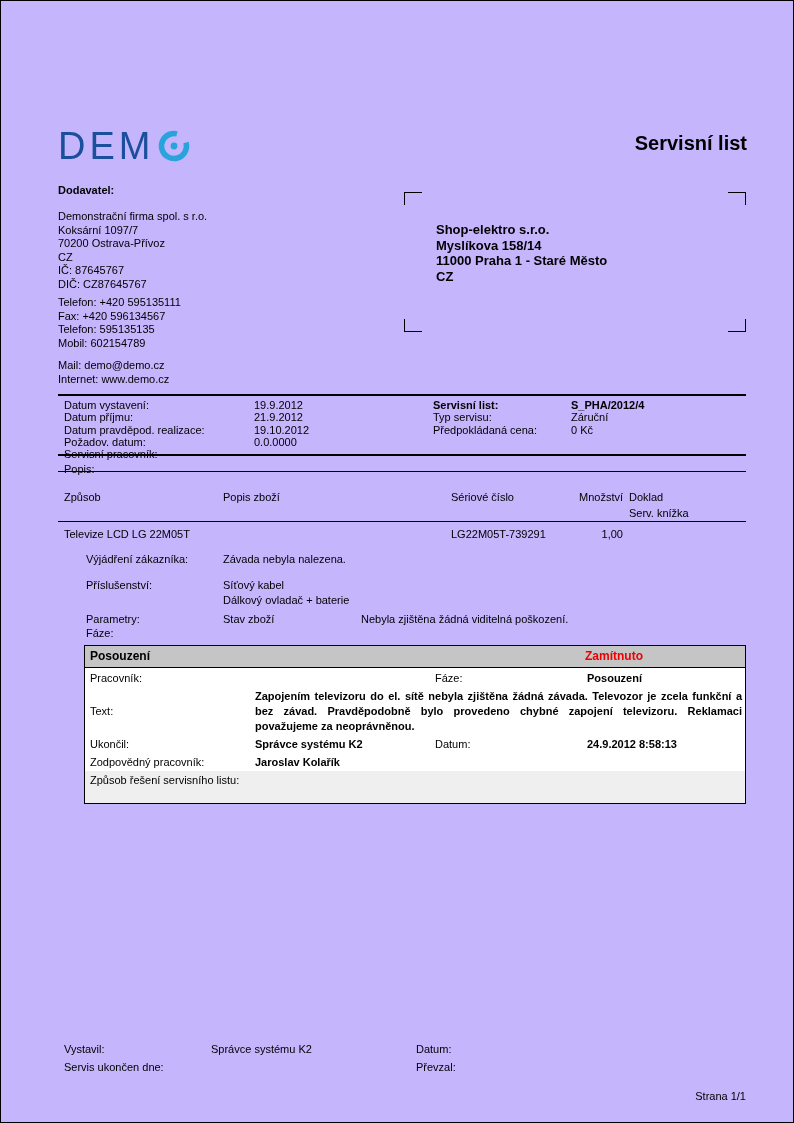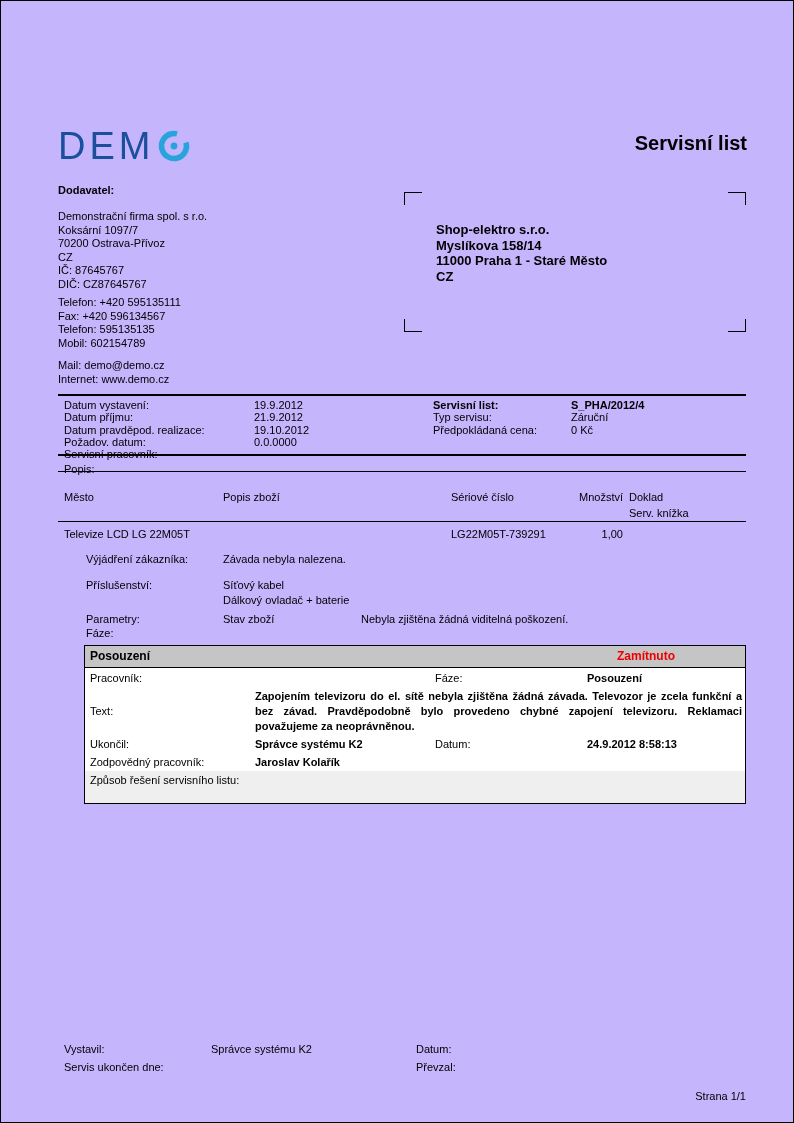--- a/index.html
+++ b/index.html
@@ -57,21 +57,21 @@
   .trow { left:57px; top:527px; width:688px; height:14px; }
   .det { left:57px; width:688px; line-height:15px; }
   .det .dl { position:absolute; left:28px; top:0; }
   .det .dv { position:absolute; left:165px; top:0; }
   .det .dv2 { position:absolute; left:303px; top:0; }
   .d1{top:551px}.d2{top:577px;height:30px}.d3{top:611px}.d4{top:625px}
 
   
   .assess { left:83px; top:644px; width:662px; border:1px solid #000; background:#fff; }
   .assess-head { position:relative; height:22px; line-height:21px; background:#c5c5c5; border-bottom:1px solid #000; font-weight:bold; font-size:12px; padding-left:5px; }
-  .assess-status { position:absolute; left:500px; top:0; color:#ee0000;margin-left:32px; }
+  .assess-status { position:absolute; left:500px; top:0; color:#ee0000; }
   .arow { position:relative; line-height:14px; }
   .ar1 { height:19px; } .ar2 { height:47px; } .ar3 { height:18px; }
   .ar4 { height:32px; background:#efefef; } .ar5 { height:19px; }
   .al   { position:absolute; left:5px; top:3px; }
   .al-w { position:absolute; left:5px; top:2px; width:155px; }
   .av   { position:absolute; left:170px; top:3px; }
   .am   { position:absolute; left:350px; top:3px; }
   .ar   { position:absolute; left:502px; top:3px; }
   .atext { position:absolute; left:170px; top:2px; width:487px; font-weight:bold; line-height:15px; text-align:justify; }
   .atext-label { position:absolute; left:5px; top:17px; }
@@ -158,21 +158,21 @@
       <span class="lab-l">Servisní pracovník:</span>
       <span class="val-l"></span>
     </div>
   </div>
 
   <div class="abs popis">
     <span>Popis:</span>
   </div>
 
   <div class="abs thead">
-    <span class="c-zbozi h1">Město</span>
+    <span class="c-zbozi h1">Způsob</span>
     <span class="c-popis h1">Popis zboží</span>
     <span class="c-ser h1">Sériové číslo</span>
     <span class="c-mnoz h1">Množství</span>
     <span class="c-dokl h1">Doklad</span>
     <span class="c-dokl h2">Serv. knížka</span>
   </div>
 
   <div class="abs trow">
     <span class="c-zbozi">Televize LCD LG 22M05T</span>
     <span class="c-ser">LG22M05T-739291</span>

